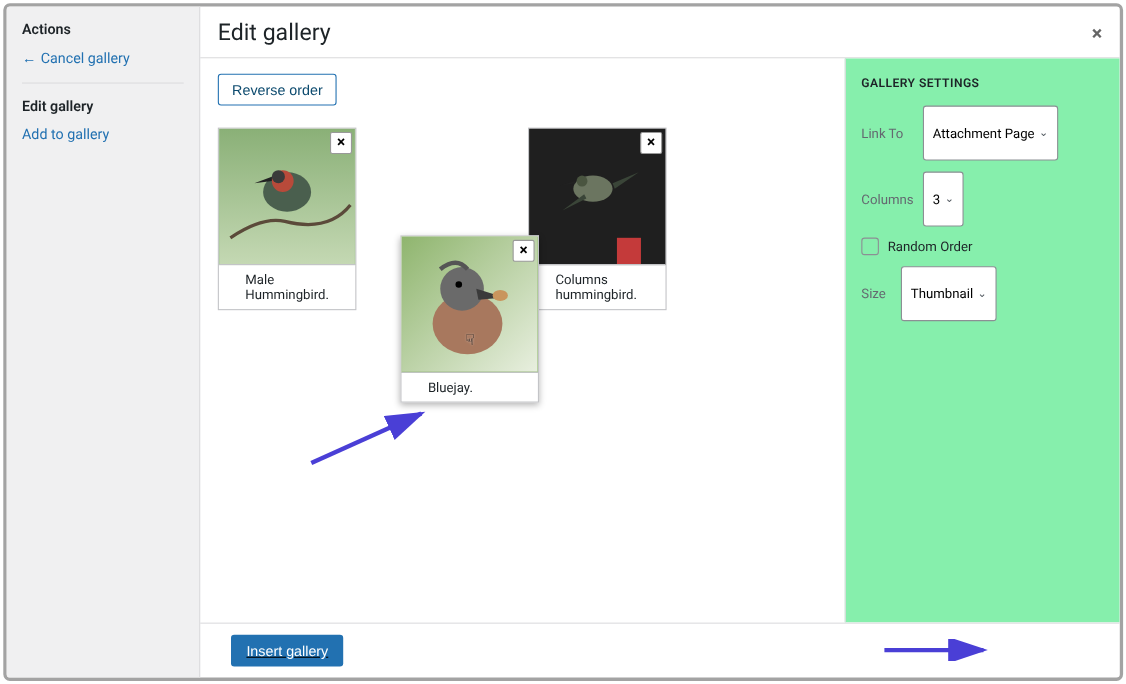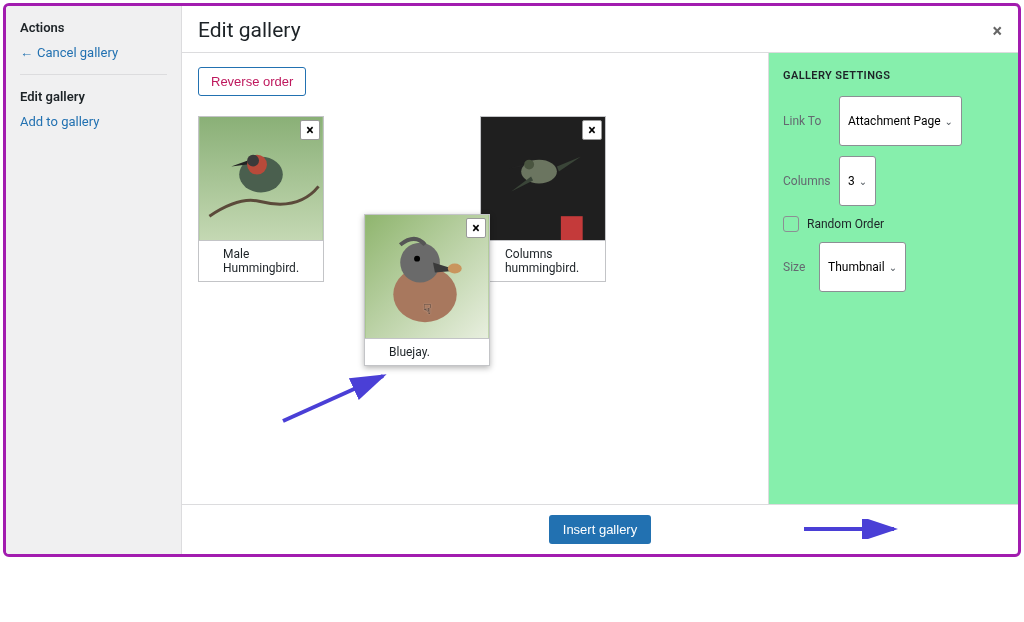--- a/index.html
+++ b/index.html
@@ -4,24 +4,24 @@
   <style>
     * { box-sizing: border-box; margin: 0; padding: 0; }
     body {
       font-family: -apple-system, BlinkMacSystemFont, "Segoe UI", Roboto, sans-serif;
       background: #fff;
       width: 1024px;
       height: 622px;
       overflow: hidden;
     }
     .frame {
-      border: 3px solid #a21caf;
+      border: 3px solid #a3a3a3;
       border-radius: 6px;
       width: 1018px;
-      height: 554px;
+      height: 616px;
       margin: 3px;
       position: relative;
       display: flex;
       overflow: hidden;
     }
     .sidebar {
       width: 176px;
       background: #f0f0f1;
       border-right: 1px solid #dcdcde;
       padding: 14px 14px;
@@ -86,21 +86,21 @@
       justify-content: space-between;
       align-items: center;
       margin-bottom: 20px;
     }
     .hint {
       color: #646970;
       font-size: 13px;
     }
     .btn-outline {
       border: 1px solid #2271b1;
-      color: #be185d;
+      color: #0c4a6e;
       background: #fff;
       padding: 6px 12px;
       font-size: 13px;
       border-radius: 3px;
       cursor: pointer;
     }
     .tiles {
       position: relative;
       height: 400px;
     }
@@ -188,23 +188,24 @@
       height: 16px;
       border: 1px solid #8c8f94;
       border-radius: 3px;
       margin-right: 8px;
       cursor: pointer;
     }
     .footer {
       border-top: 1px solid #dcdcde;
       padding: 10px 28px;
       display: flex;
-      justify-content: center;
-      align-items: center;
-      position: relative;
+      justify-content: flex-start;
+      align-items: center;
+      position: relative;
+      text-decoration: underline;
     }
     .btn-primary {
       background: #2271b1;
       color: #fff;
       border: none;
       padding: 7px 14px;
       font-size: 13px;
       border-radius: 3px;
       cursor: pointer;
     }

